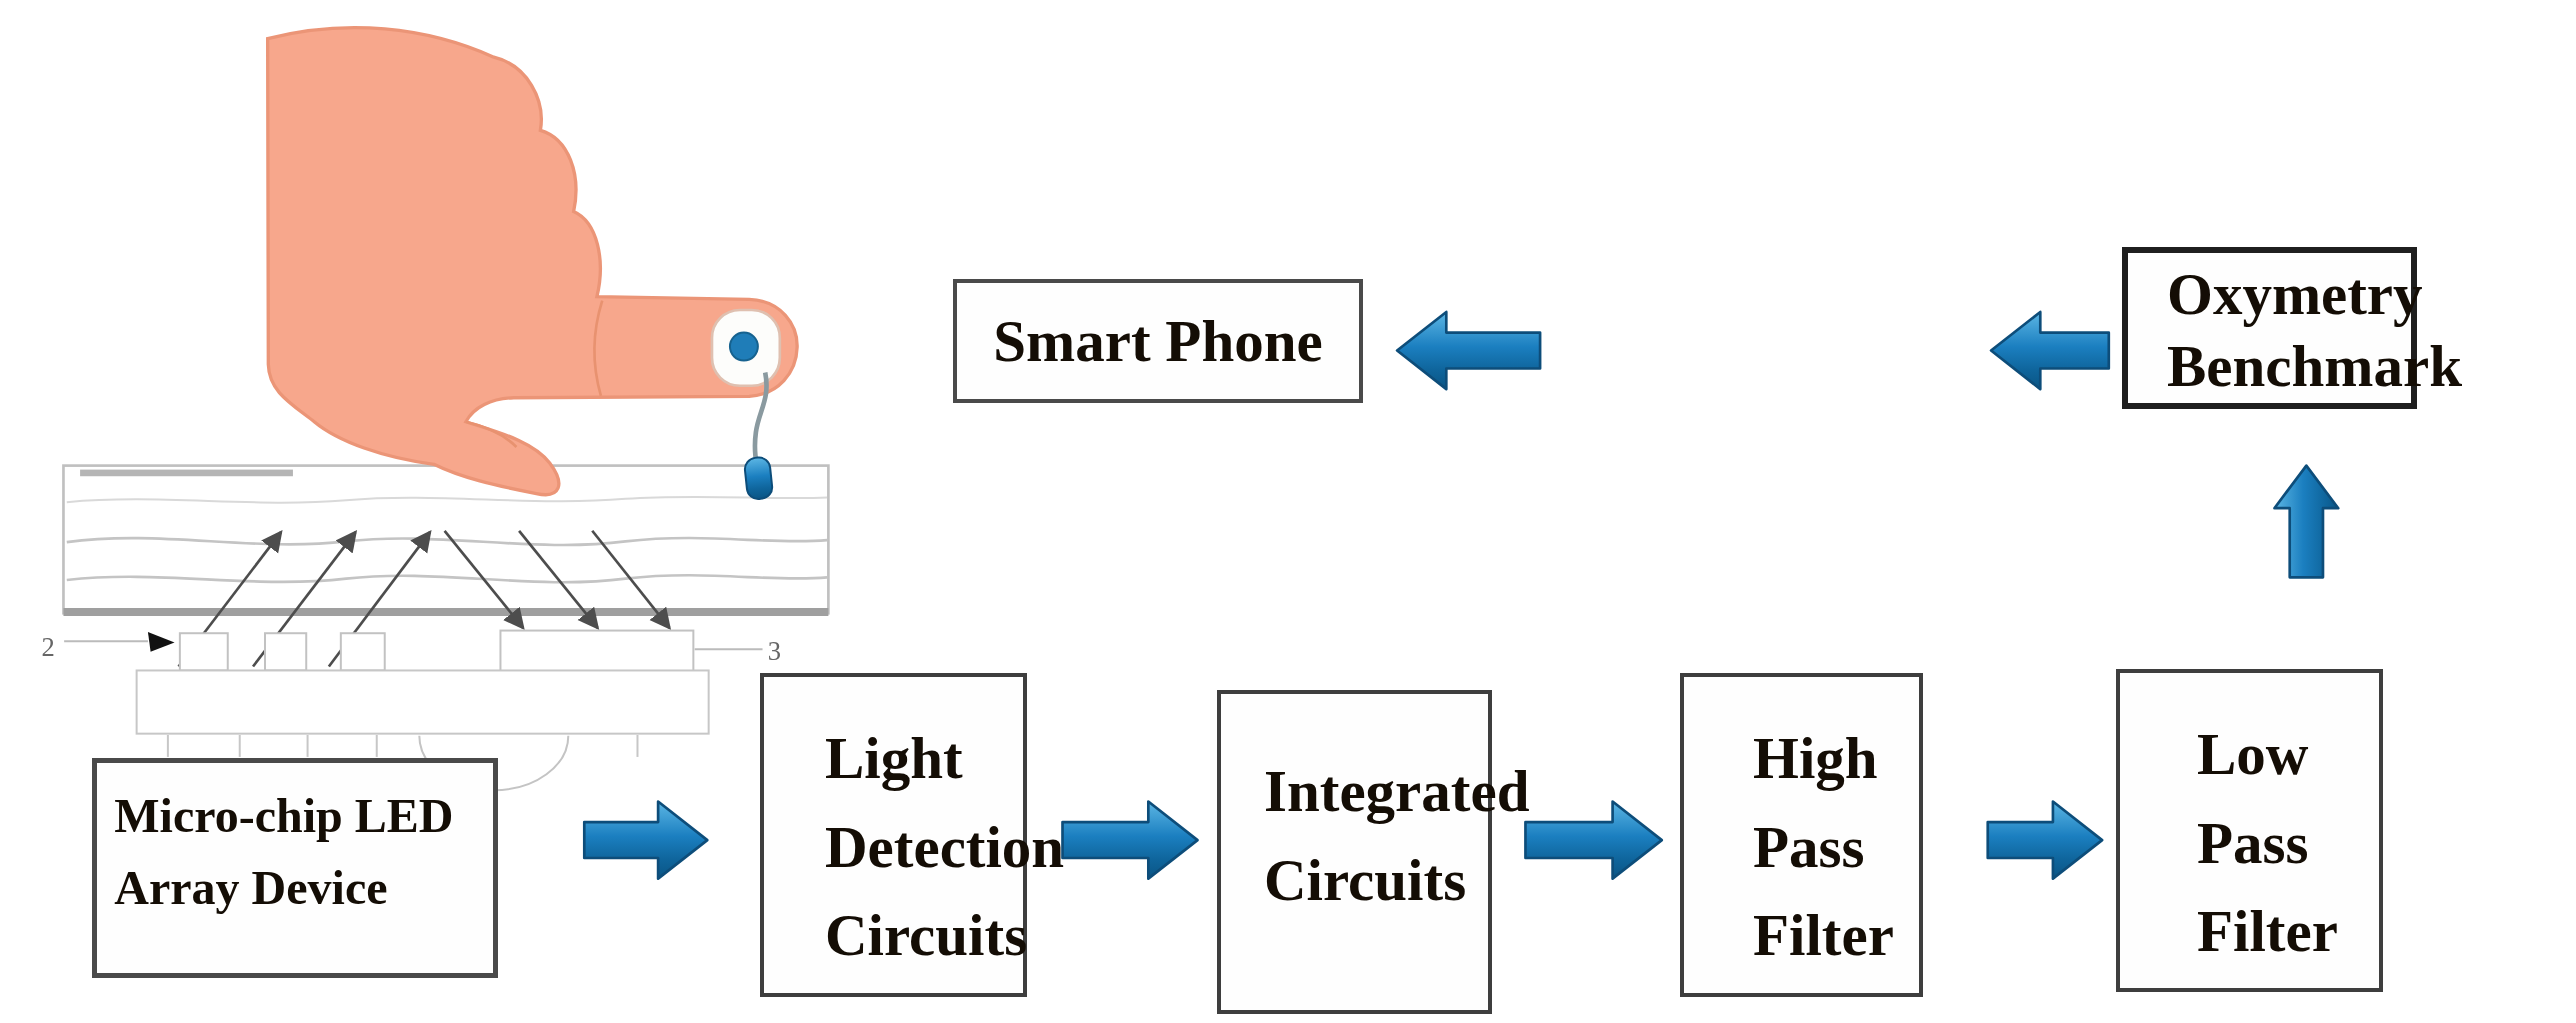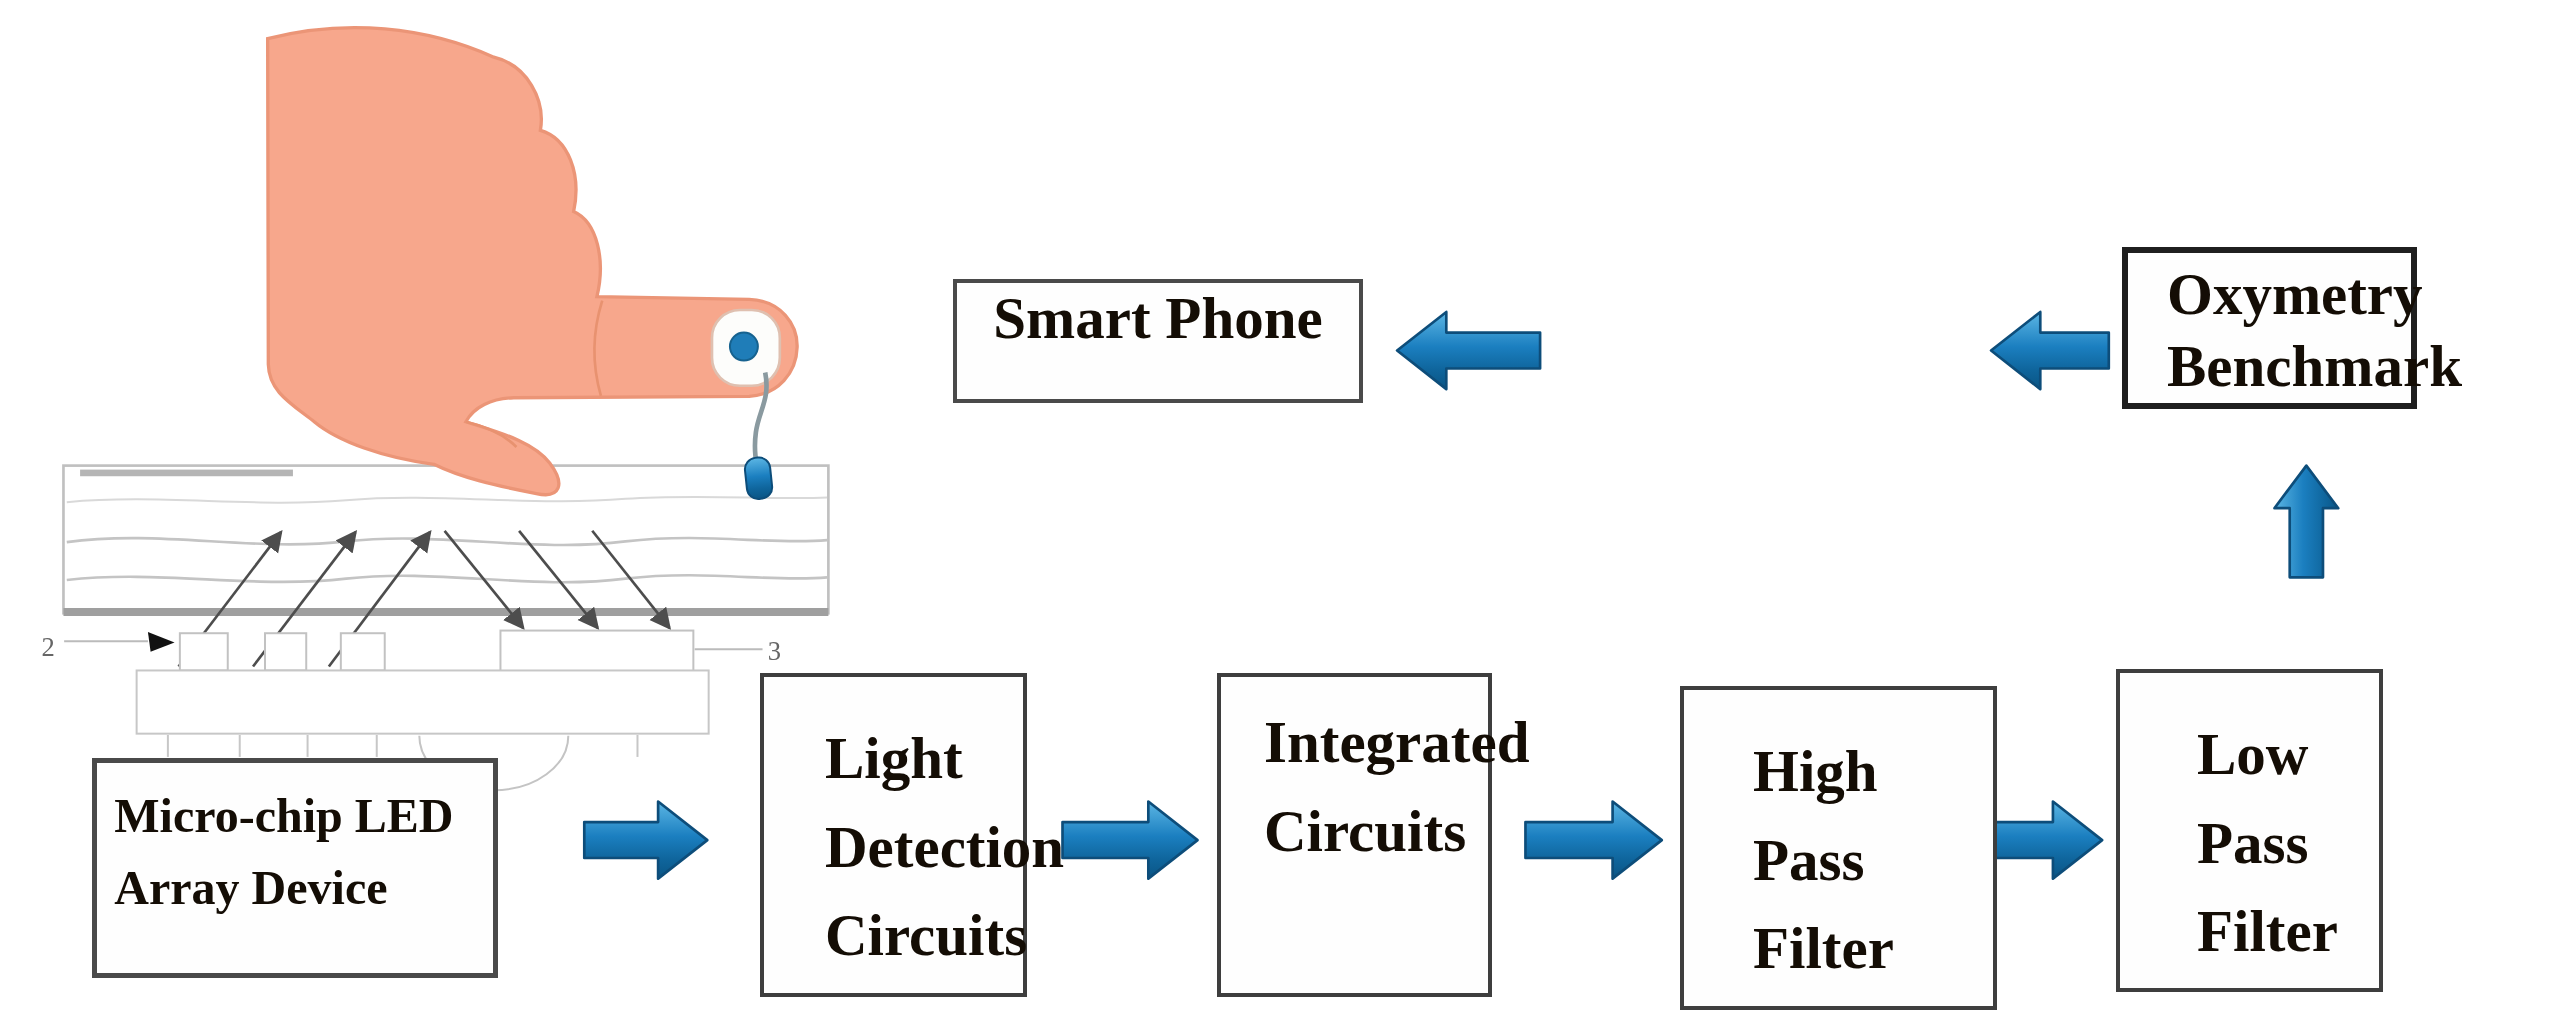--- a/index.html
+++ b/index.html
@@ -2,31 +2,31 @@
 <html style="font-size:10.6px"><head>
 <meta charset="utf-8">
 <style>
   html,body{margin:0;padding:0;background:#ffffff;}
   #canvas{position:relative;width:2576px;height:1023px;background:#ffffff;overflow:hidden;
           font-family:"Liberation Serif",serif;}
   #sensor-art{position:absolute;left:0;top:0;z-index:1;}
   .box{position:absolute;z-index:2;background:#fefefe;border:4.7px solid #3e3e3e;
        box-sizing:border-box;color:#140d05;font-weight:700;font-size:59px;line-height:1.5;}
   .box .line{white-space:nowrap;}
-  .center-one{display:flex;align-items:flex-start;justify-content:center;line-height:1.2;}
+  .center-one{display:flex;align-items:center;justify-content:center;line-height:1.2;}
   #box-smart_phone{left:953px;top:279px;width:410px;height:124px;border-width:4px;border-color:#4a4a4a;}
   #box-bluetooth_wifi{left:1566px;top:279px;width:401px;height:123px;border-color:#2e2e2e;}
   #box-oxymetry_benchmark{left:2122px;top:247px;width:295px;height:162px;border:6.7px solid #1f1f1f;
        display:flex;align-items:flex-end;line-height:1.22;padding-left:39px;}
   #box-oxymetry_benchmark .lines{display:block;}
   #box-microchip_led{left:92px;top:758px;width:406px;height:220px;border-width:5.3px;border-color:#4a4a4a;
        padding:17.3px 0 0 17.3px;font-size:48px;}
   #box-light_detection{left:760px;top:673px;width:267px;height:324px;padding:37px 12px 0 61px;}
-  #box-integrated_switching{left:1217px;top:673px;width:275px;height:324px;padding:21px 0 0 43px;}
-  #box-high_pass{left:1680px;top:673px;width:317px;height:324px;padding:37px 0 0 69px;margin-top:13px;}
+  #box-integrated_switching{left:1217px;top:690px;width:275px;height:324px;padding:53px 0 0 43px;}
+  #box-high_pass{left:1680px;top:673px;width:243px;height:324px;padding:37px 0 0 69px;}
   #box-low_pass{left:2116px;top:669px;width:267px;height:323px;padding:37px 0 0 77px;}
 </style>
 </head>
 <body>
 
 <div id="canvas">
 
   <svg id="sensor-art" width="2576" height="1023" viewBox="0 0 3872 1538">
     <defs>
       <linearGradient id="arrowGrad" x1="0" y1="0" x2="0" y2="1">

